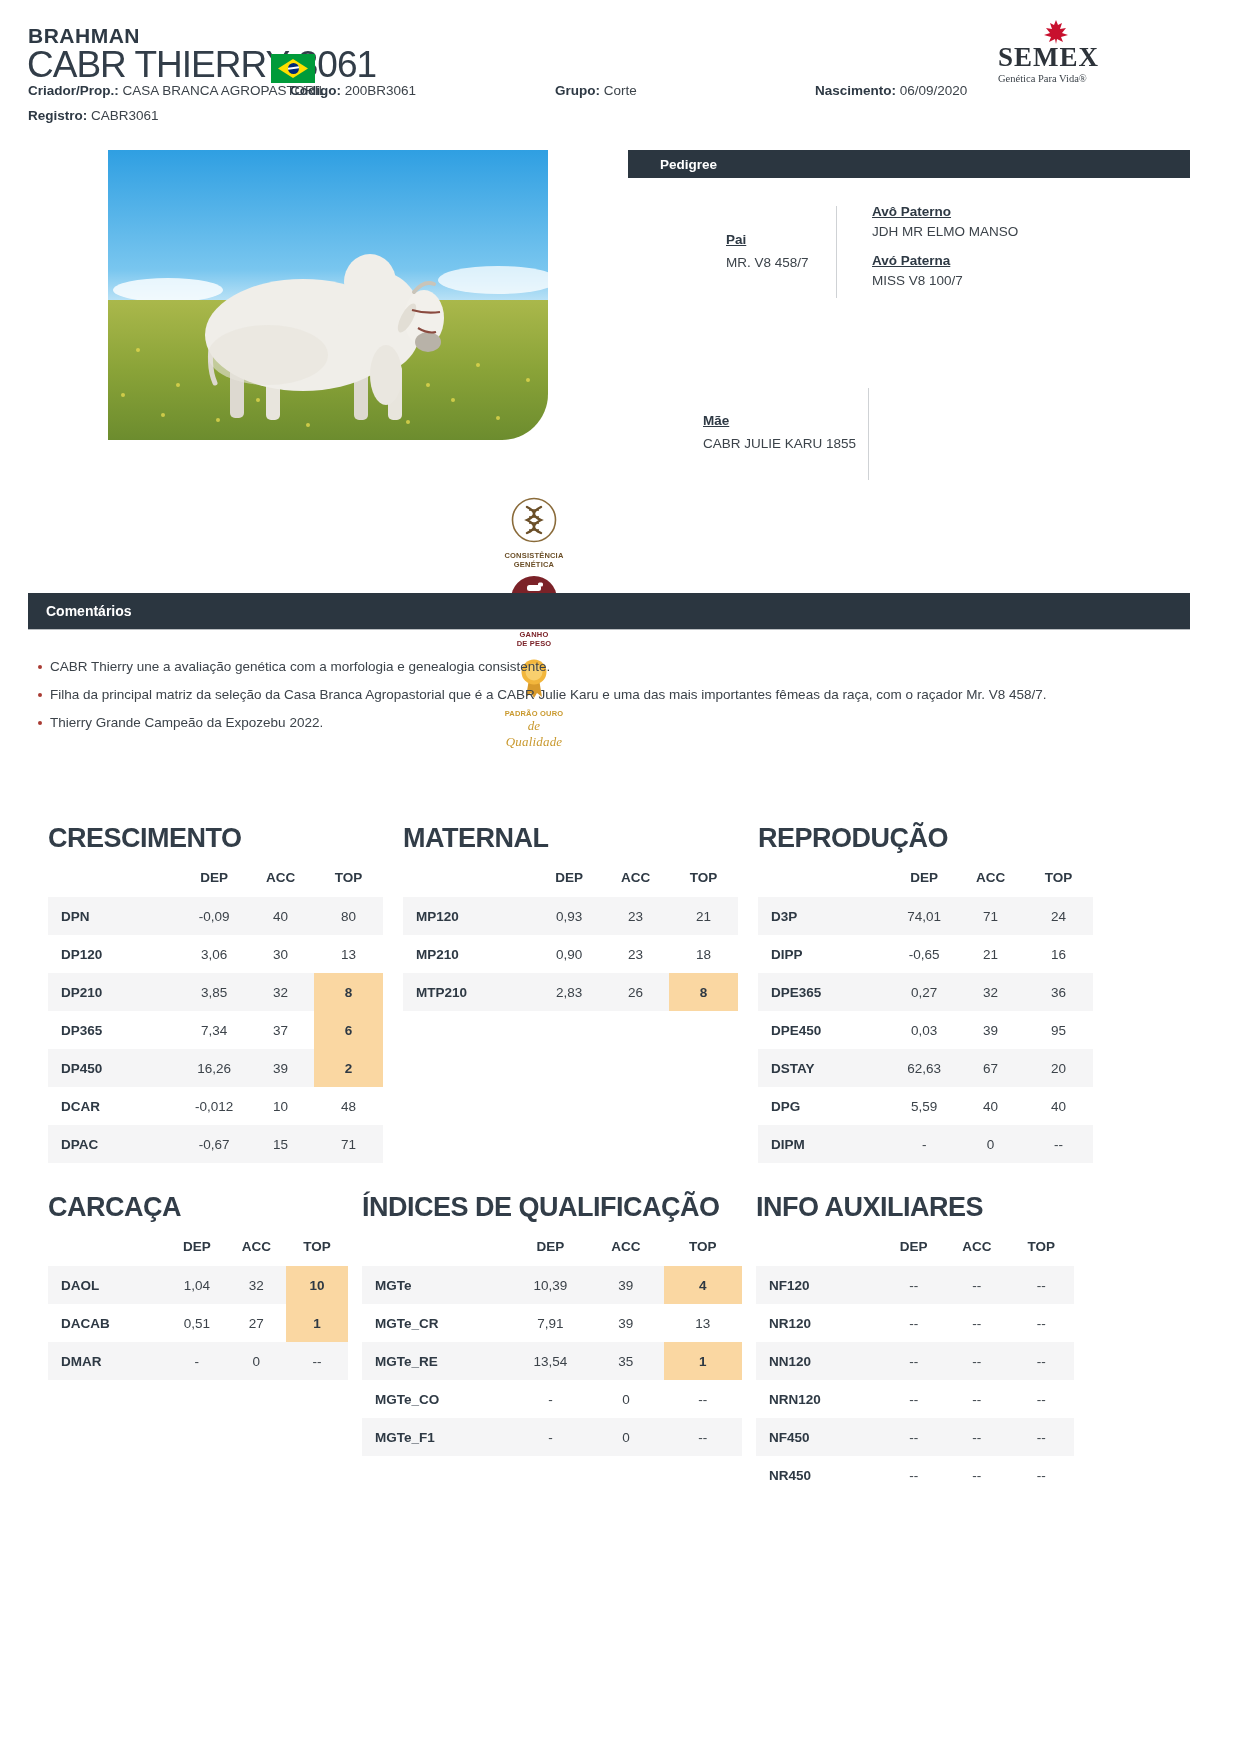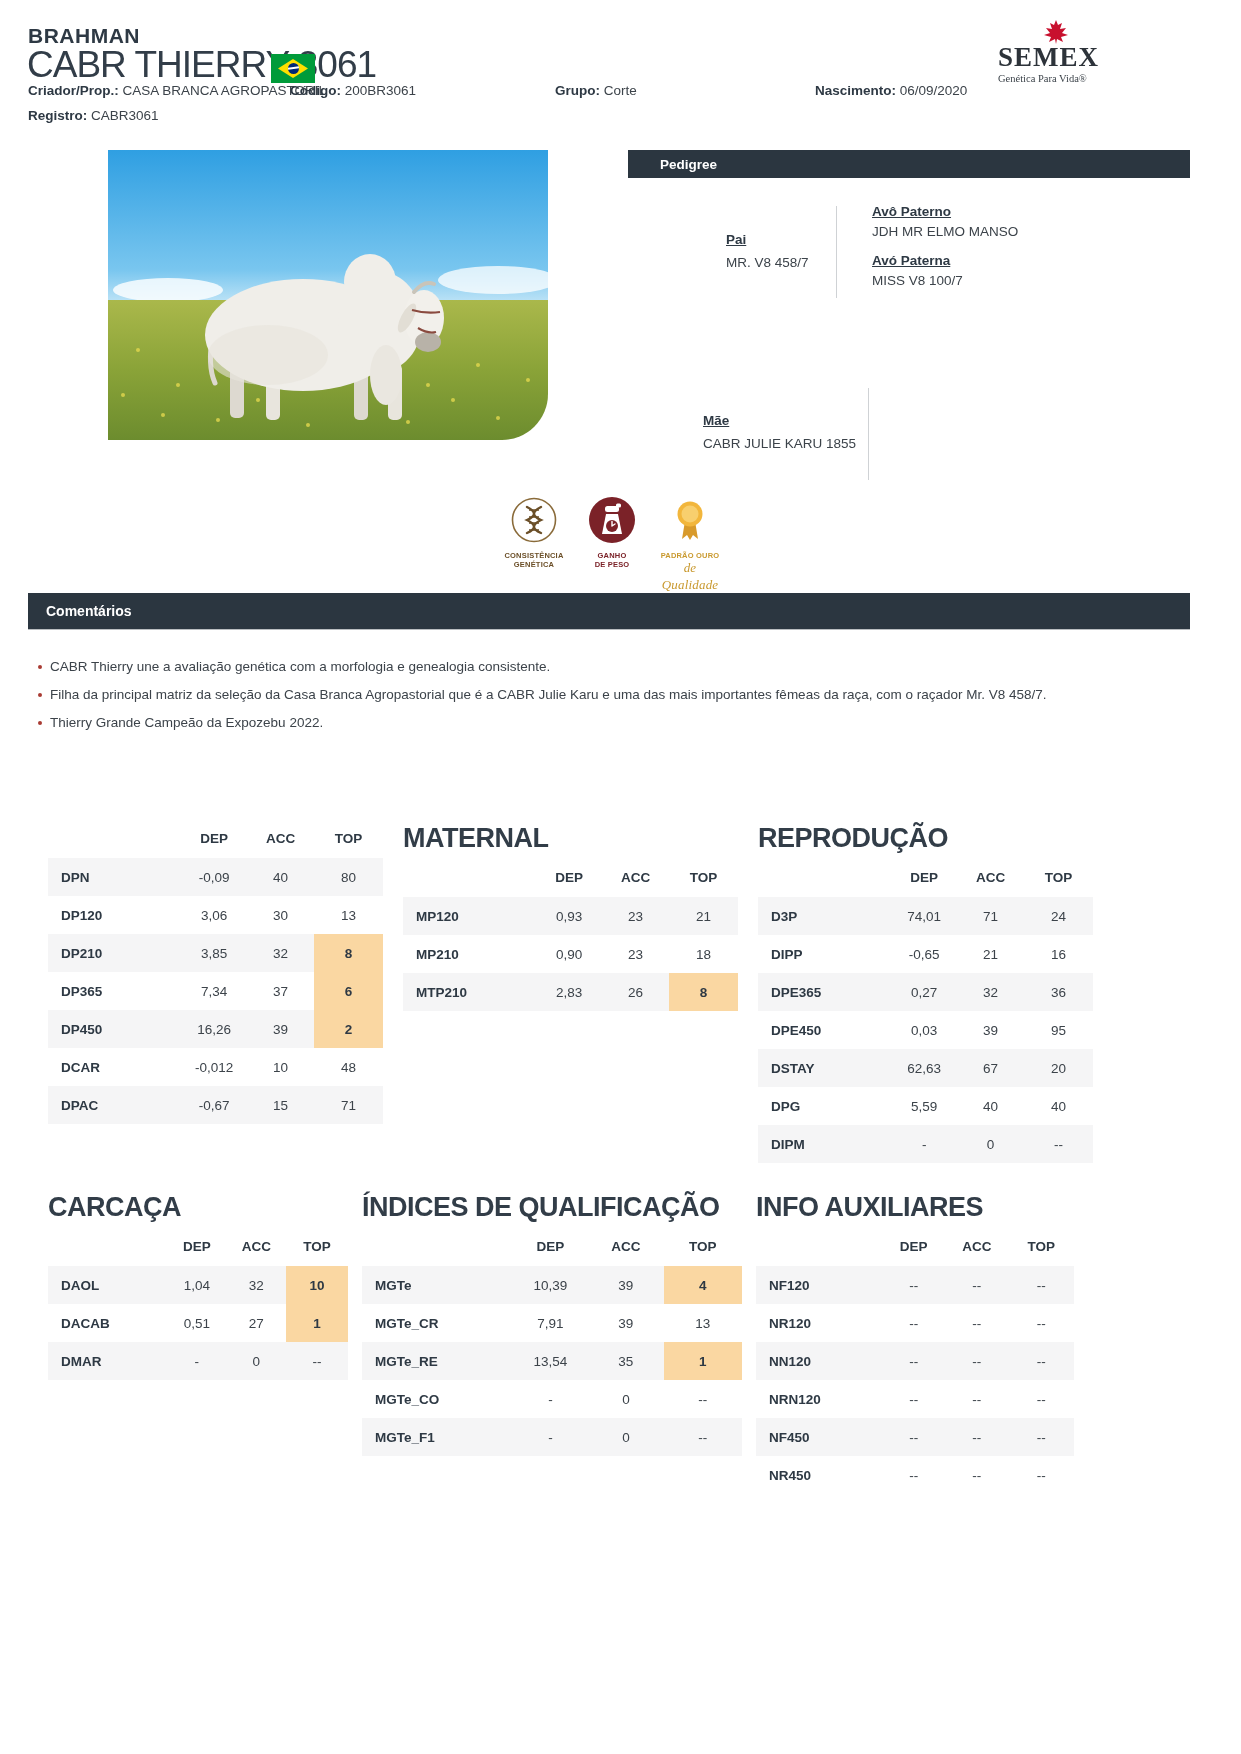--- a/index.html
+++ b/index.html
@@ -37,21 +37,21 @@
   .ped-bar { position:absolute; left:0; top:0; width:100%; height:28px; background:#2b3640; color:#fff; font-size:13.5px; font-weight:bold; display:flex; align-items:center; padding-left:32px; }
   .ped-label { position:absolute; font-size:13.5px; font-weight:bold; color:#2e3944;text-decoration:underline; }
   .ped-name  { position:absolute; font-size:13.5px; color:#3c434a; }
   .ped-div   { position:absolute; width:1px; background:#cfd2d5; }
   .gp-entry  { margin-bottom:14px; }
   .gp-entry .ped-label, .gp-entry .ped-name { position:static; display:block; }
   .gp-entry .ped-name { margin-top:5px; }
   .gp-col { position:absolute; }
 
   
-  .badges { position:absolute; left:498px; top:497px; display:flex; gap:6px; }
+  .badges { position:absolute; left:498px; top:497px; display:flex; gap:6px;flex-direction:column; }
   .badge { width:72px; text-align:center; }
   .badge .circ { width:46px; height:46px; margin:0 auto; }
   .badge .lbl { margin-top:4px; font-size:7.5px; font-weight:bold; line-height:1.25; letter-spacing:.2px; }
   .badge.b1 .lbl { color:#6b4f28; }
   .badge.b2 .lbl { color:#7b2228; }
   .badge.b3 .lbl { color:#c9992e; }
   .badge.b3 .lbl .script { font-family:"Liberation Serif", serif; font-style:italic; font-weight:normal; font-size:13px; display:block; }
 
   
   .section-bar { position:absolute; left:28px; width:1162px; background:#2b3640; color:#fff; font-weight:bold; display:flex; align-items:center; }
@@ -220,20 +220,21 @@
     </div>
   <div class="comments">
     <div class="comment">CABR Thierry une a avaliação genética com a morfologia e genealogia consistente.</div>
     <div class="comment">Filha da principal matriz da seleção da Casa Branca Agropastorial que é a CABR Julie Karu e uma das mais importantes fêmeas da raça, com o raçador Mr. V8 458/7.</div>
     <div class="comment">Thierry Grande Campeão da Expozebu 2022.</div>
   </div>
 
 
   <div class="tables-top">
     <div class="stat-table">
+      <h2>CRESCIMENTO</h2>
       <div class="thead">
           <span></span>
           <span>DEP</span>
           <span>ACC</span>
           <span>TOP</span>
         </div>
       <div class="tbody">
           <div class="trow shade">
             <div class="cell-label">DPN</div>
             <div class="cell-dep">-0,09</div>

